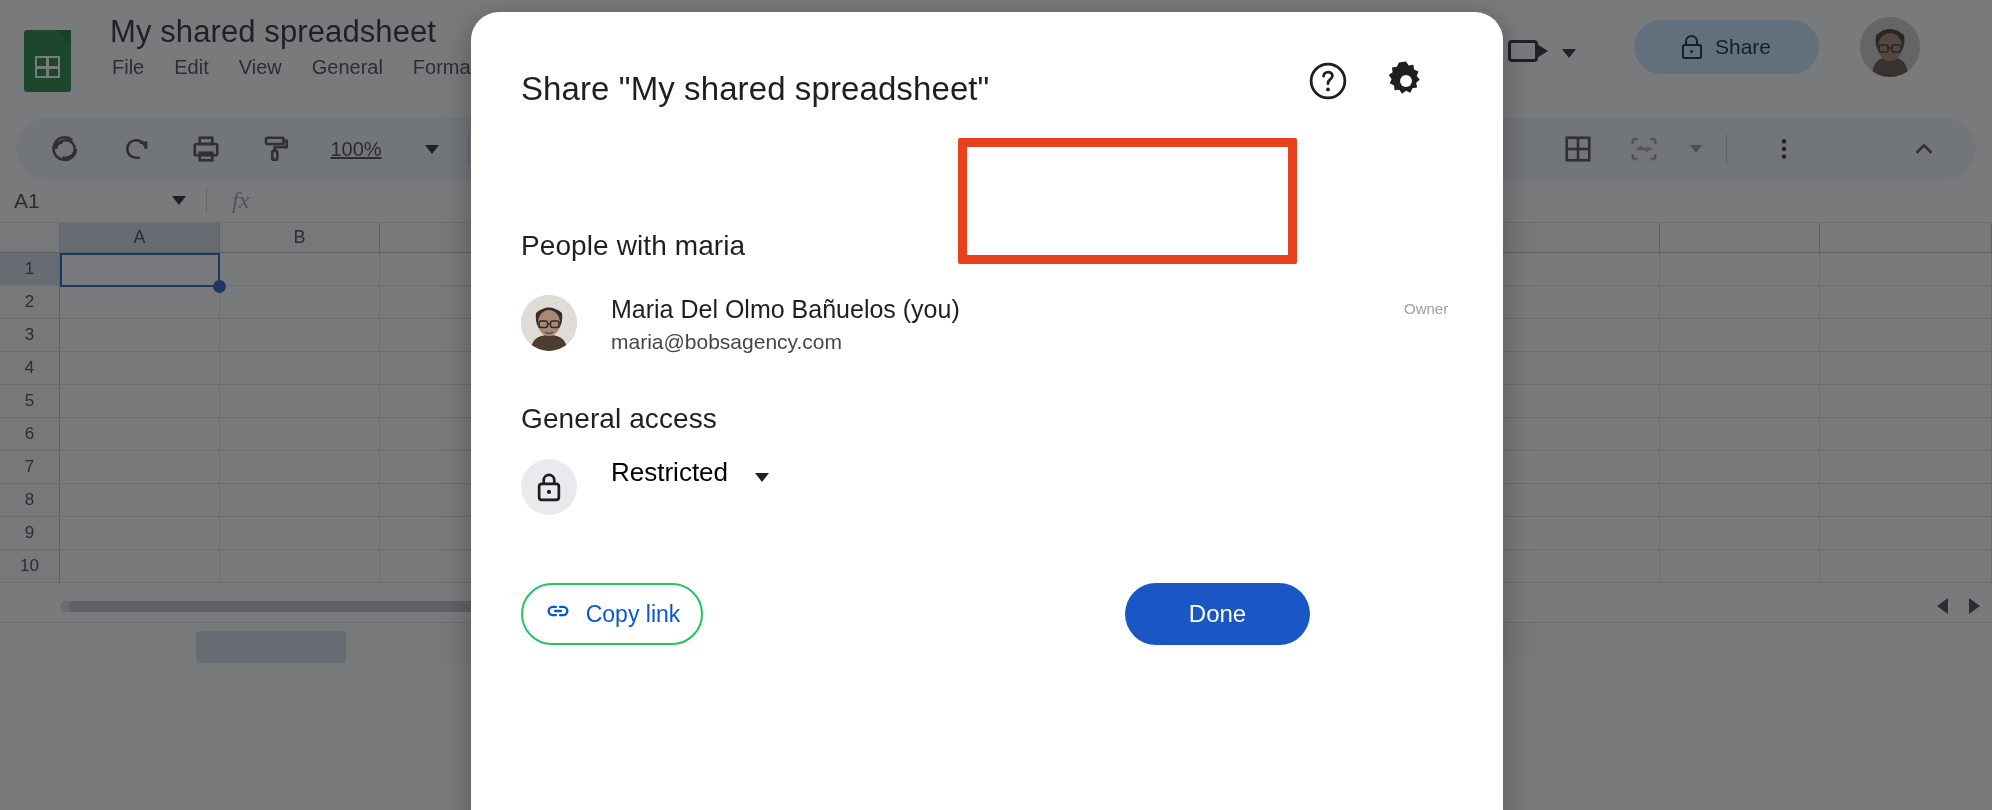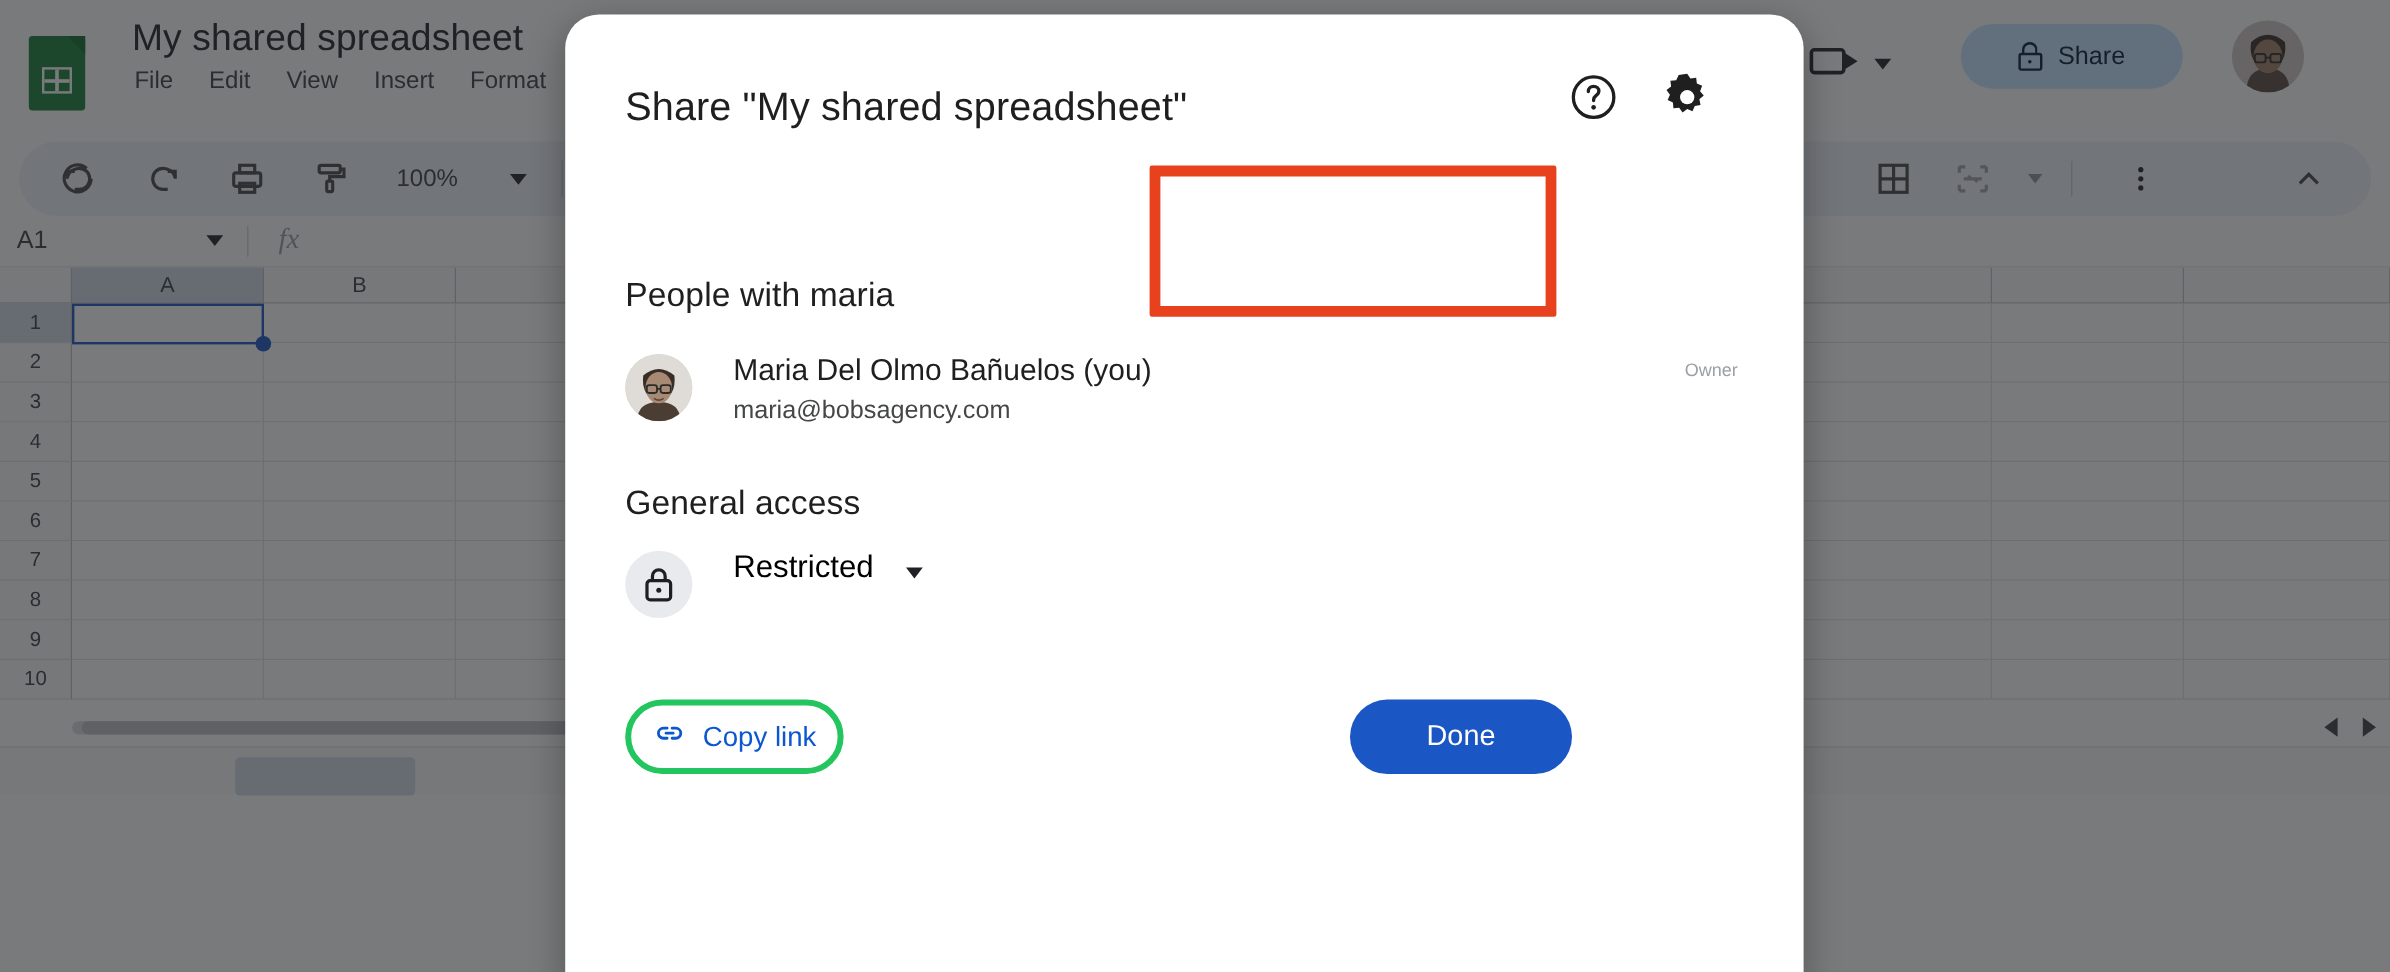--- a/index.html
+++ b/index.html
@@ -88,21 +88,21 @@
     overflow: hidden; background: #cfc9c2;
   }
 
   .toolbar {
     position: absolute; left: 16px; top: 118px;
     width: 1960px; height: 62px;
     background: #edf2fa; border-radius: 31px;
   }
   .tb-item {
     position: absolute; top: 0; height: 62px;
-    display: flex; align-items: center; justify-content: center;
+    display: flex; align-items: center; justify-content: center; text-decoration: underline;
   }
   .ico-stroke { stroke: #444746; stroke-width: 2.1; fill: none; }
   .tb-divider { position: absolute; top: 16px; width: 1px; height: 30px; background: #c7c7c7; }
   .zoom-label { font-size: 20px; color: #3c4043; }
 
   .formula-row {
     position: absolute; left: 0; top: 180px; width: 1992px; height: 43px;
     background: #fff; border-bottom: 1px solid #e0e0e0;
   }
   .namebox { position: absolute; left: 14px; top: 9px; font-size: 21px; color: #404040; }
@@ -215,21 +215,21 @@
     border-radius: 50%; background: #e8eaed;
     display: flex; align-items: center; justify-content: center;
   }
   .access-name { position: absolute; left: 90px; top: -2px; font-size: 26px; color: #000000; }
   .access-caret { position: absolute; left: 234px; top: 14px; }
   .access-sub { position: absolute; left: 90px; top: 44px; font-size: 21px; color: #444746; white-space: nowrap;}
 
   .copy-btn {
     position: absolute; left: 50px; top: 571px;
     width: 182px; height: 62px; border-radius: 31px;
-    border: 5px solid #22c55e; background: #fff;
+    border: 2px solid #22c55e; background: #fff;
     display: flex; align-items: center; justify-content: center; gap: 14px;
     font-size: 23px; color: #0b57d0; cursor: pointer;
   }
   .done-btn {
     position: absolute; left: 654px; top: 571px;
     width: 185px; height: 62px; border-radius: 31px;
     background: #1a56c4; border: none;
     display: flex; align-items: center; justify-content: center;
     font-size: 24px; color: #fff; cursor: pointer;
   }
@@ -243,21 +243,21 @@
 
     <div class="sheets-topbar">
       <div class="doc-icon">
           <div class="glyph"></div>
         </div>
       <div class="doc-title">My shared spreadsheet</div>
       <div class="menubar">
         <span>File</span>
         <span>Edit</span>
         <span>View</span>
-        <span>Insert</span>
+        <span>General</span>
         <span>Format</span>
       </div>
 
       <div class="cam-icon">
         <div class="body"></div>
           <div class="lens"></div>
       </div>
       <div class="caret-d cam-caret"></div>
 
       <div class="share-btn">

